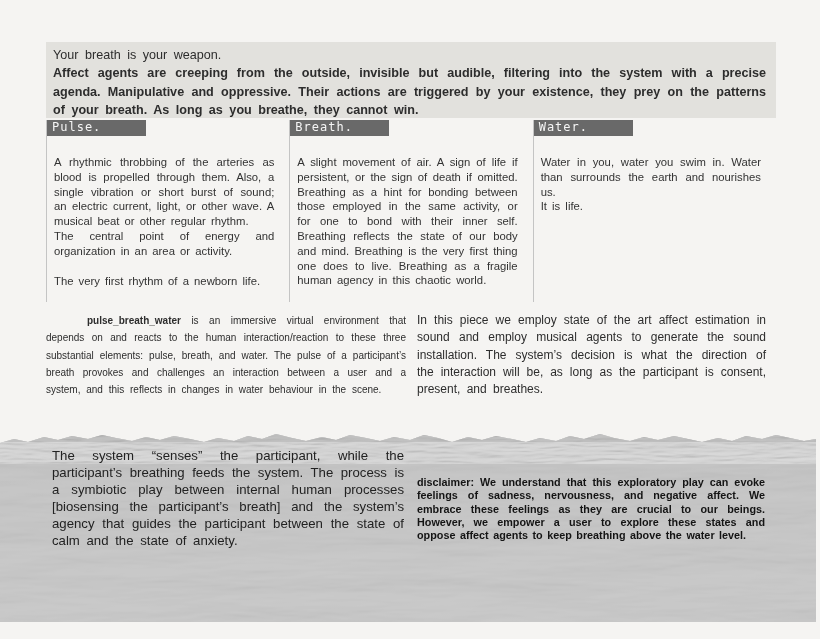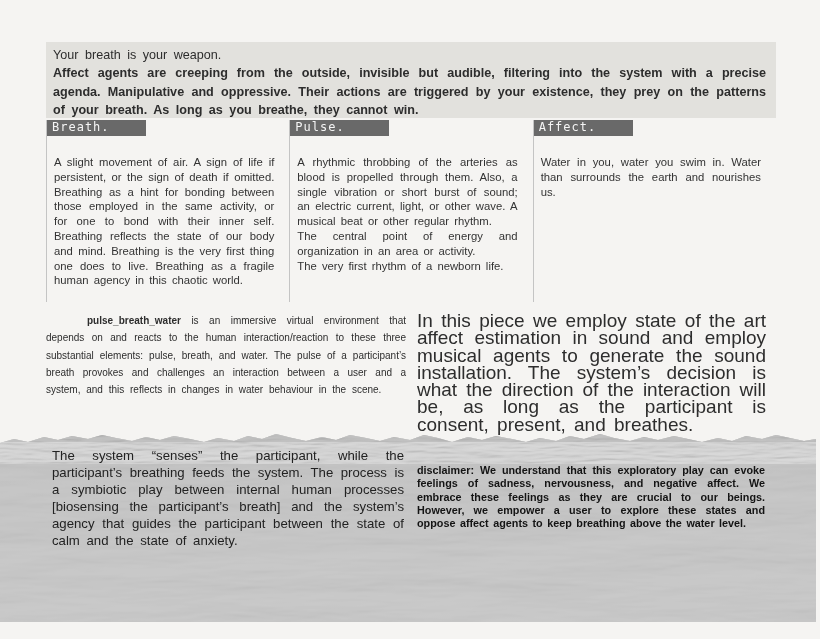--- a/index.html
+++ b/index.html
@@ -38,81 +38,82 @@
     padding:0 6px 1px 5px;
     vertical-align:top;
   }
   .col-body {
     margin:17px 15px 0 7px;
     font-size:11.3px; line-height:14.8px;
     text-align:justify; word-spacing:2px;
     color:#333;
   }
   .col-body p { margin:0; }
-  .col-body p.p-gap { }
+  .col-body p.p-gap { margin-top:15px; }
 
   
   .about-left {
     position:absolute; left:46px; top:312px; width:360px;
     font-size:10px; line-height:17.3px;
     text-align:justify; word-spacing:3px;
     text-indent:41px;
   }
   .about-left b { font-weight:bold; }
   .about-right {
     position:absolute; left:417px; top:312px; width:349px;
-    font-size:19px; line-height:17.3px;
+    font-size:12px; line-height:17.3px;
     text-align:justify; word-spacing:3px;
   }
 
   
   .water-figure {
     position:absolute; left:0; top:430px; width:736px; height:192px;
   }
   .water-figure svg { position:absolute; left:0; top:0; }
   .water-left {
     position:absolute; left:52px; top:17px; width:352px;
     font-size:13.2px; line-height:17px;
     text-align:justify; word-spacing:3px;
     color:#222;
   }
   .disclaimer {
-    position:absolute; left:417px; top:34px; width:348px;
+    position:absolute; left:417px; top:46px; width:348px;
     font-size:10.8px; line-height:13.3px; font-weight:bold;
     text-align:justify; word-spacing:1.5px;
     color:#141414;
   }
 </style>
 </head>
 <body>
 
 <div class="intro">
   <div class="first-line">Your breath is your weapon.</div>
   <div class="para">Affect agents are creeping from the outside, invisible but audible, filtering into the system with a precise agenda. Manipulative and oppressive. Their actions are triggered by your existence, they prey on the patterns of your breath. As long as you breathe, they cannot win.</div>
 </div>
 
 <div class="columns">
   <div class="col">
-    <span class="col-header">Breath.</span>
-    <div class="col-body">
-      <p>A slight movement of air. A sign of life if persistent, or the sign of death if omitted. Breathing as a hint for bonding between those employed in the same activity, or for one to bond with their inner self. Breathing reflects the state of our body and mind. Breathing is the very first thing one does to live. Breathing as a fragile human agency in this chaotic world.</p>
-    </div>
-  </div>
-  <div class="col">
     <span class="col-header">Pulse.</span>
     <div class="col-body">
       <p>A rhythmic throbbing of the arteries as blood is propelled through them. Also, a single vibration or short burst of sound; an electric current, light, or other wave. A musical beat or other regular rhythm.</p>
       <p>The central point of energy and organization in an area or activity.</p>
       <p class="p-gap">The very first rhythm of a newborn life.</p>
     </div>
   </div>
   <div class="col">
-    <span class="col-header">Affect.</span>
+    <span class="col-header">Breath.</span>
+    <div class="col-body">
+      <p>A slight movement of air. A sign of life if persistent, or the sign of death if omitted. Breathing as a hint for bonding between those employed in the same activity, or for one to bond with their inner self. Breathing reflects the state of our body and mind. Breathing is the very first thing one does to live. Breathing as a fragile human agency in this chaotic world.</p>
+    </div>
+  </div>
+  <div class="col">
+    <span class="col-header">Water.</span>
     <div class="col-body">
       <p class="p-gap">Water in you, water you swim in. Water than surrounds the earth and nourishes us.</p>
+      <p>It is life.</p>
     </div>
   </div>
 </div>
 
 <p class="about-left"><b>pulse_breath_water</b><span> is an immersive virtual environment that depends on and reacts to the human interaction/reaction to these three substantial elements: pulse, breath, and water. The pulse of a participant’s breath provokes and challenges an interaction between a user and a system, and this reflects in changes in water behaviour in the scene.</span></p>
 
 <p class="about-right">In this piece we employ state of the art affect estimation in sound and employ musical agents to generate the sound installation. The system’s decision is what the direction of the interaction will be, as long as the participant is consent, present, and breathes.</p>
 
 <div class="water-figure">
   <svg width="816" height="192" viewBox="0 0 816 192" preserveAspectRatio="none" aria-hidden="true">

